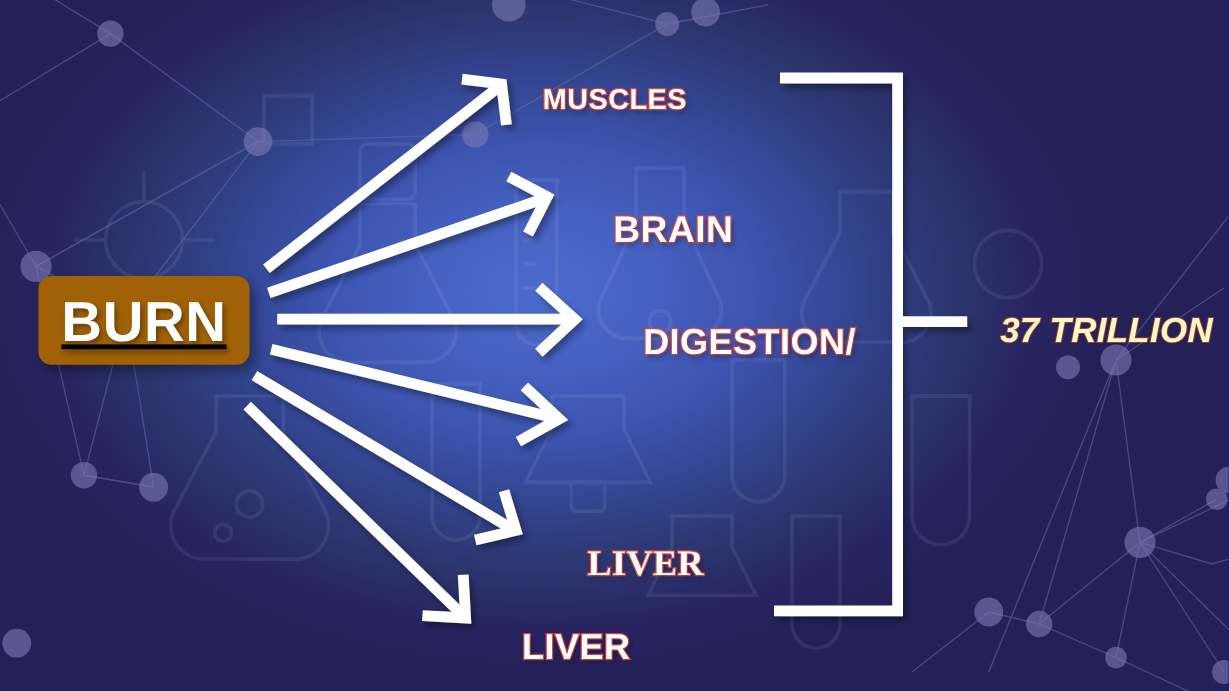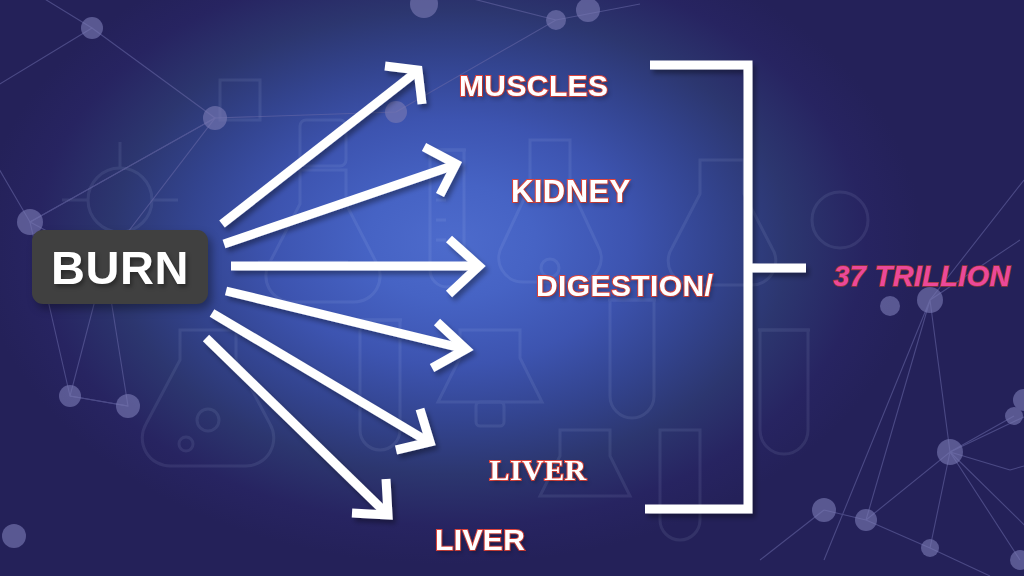--- a/index.html
+++ b/index.html
@@ -193,42 +193,42 @@
         <path d="M386 479 L388 515 L352 513"></path>
       </g>
 
       <g>
         <path d="M650 65 L748 65 L748 509 L645 509"></path>
         <path d="M748 268 L806 268"></path>
       </g>
     </g>
   </svg>
 
-  <div class="node-label" style="left: 424px; top: 40px; font-size: 30px; -webkit-text-stroke: 2.1px rgb(224, 69, 60);">
+  <div class="node-label" style="left: 424px; top: 48px; font-size: 24px; -webkit-text-stroke: 2.1px rgb(224, 69, 60);">
     <i>MUSCLES</i>
   </div>
 
   <div class="node-label" style="left: 475px; top: 144px; font-size: 31px; -webkit-text-stroke: 2.1px rgb(224, 69, 60);">
-    <i>KIDNEY</i>
+    <i>BRAIN</i>
   </div>
 
   <div class="node-label" style="left: 501px; top: 240px; font-size: 30px; text-align: center; width: 190px; -webkit-text-stroke: 2.1px rgb(224, 69, 60);">
     <i>DIGESTION/</i><br>
   </div>
 
 
   <div class="node-label" style="left: 458px; top: 424px; font-size: 30px; font-family: Liberation Serif, serif; -webkit-text-stroke: 2.1px rgb(224, 69, 60);">
     <i>LIVER</i>
   </div>
 
   <div class="node-label" style="left: 400px; top: 494px; font-size: 30px; -webkit-text-stroke: 2.1px rgb(224, 69, 60);">
     <i>LIVER</i>
   </div>
 
-  <div class="result-label" style="left: 800px; top: 228px; width: 200px; font-size: 29px; color: #ec4899; -webkit-text-stroke: 1.6px rgb(155, 58, 51);">
+  <div class="result-label" style="left: 800px; top: 228px; width: 200px; font-size: 29px; color: #fef9c3; -webkit-text-stroke: 1.6px rgb(155, 58, 51);">
     <i>37 TRILLION</i><br>
   </div>
 
-  <div class="burn-chip" style="background: #404040;">
+  <div class="burn-chip" style="background: #a16207; text-decoration: underline;">
     <span>BURN</span>
   </div>
 
 </div>
 
 </body></html>

